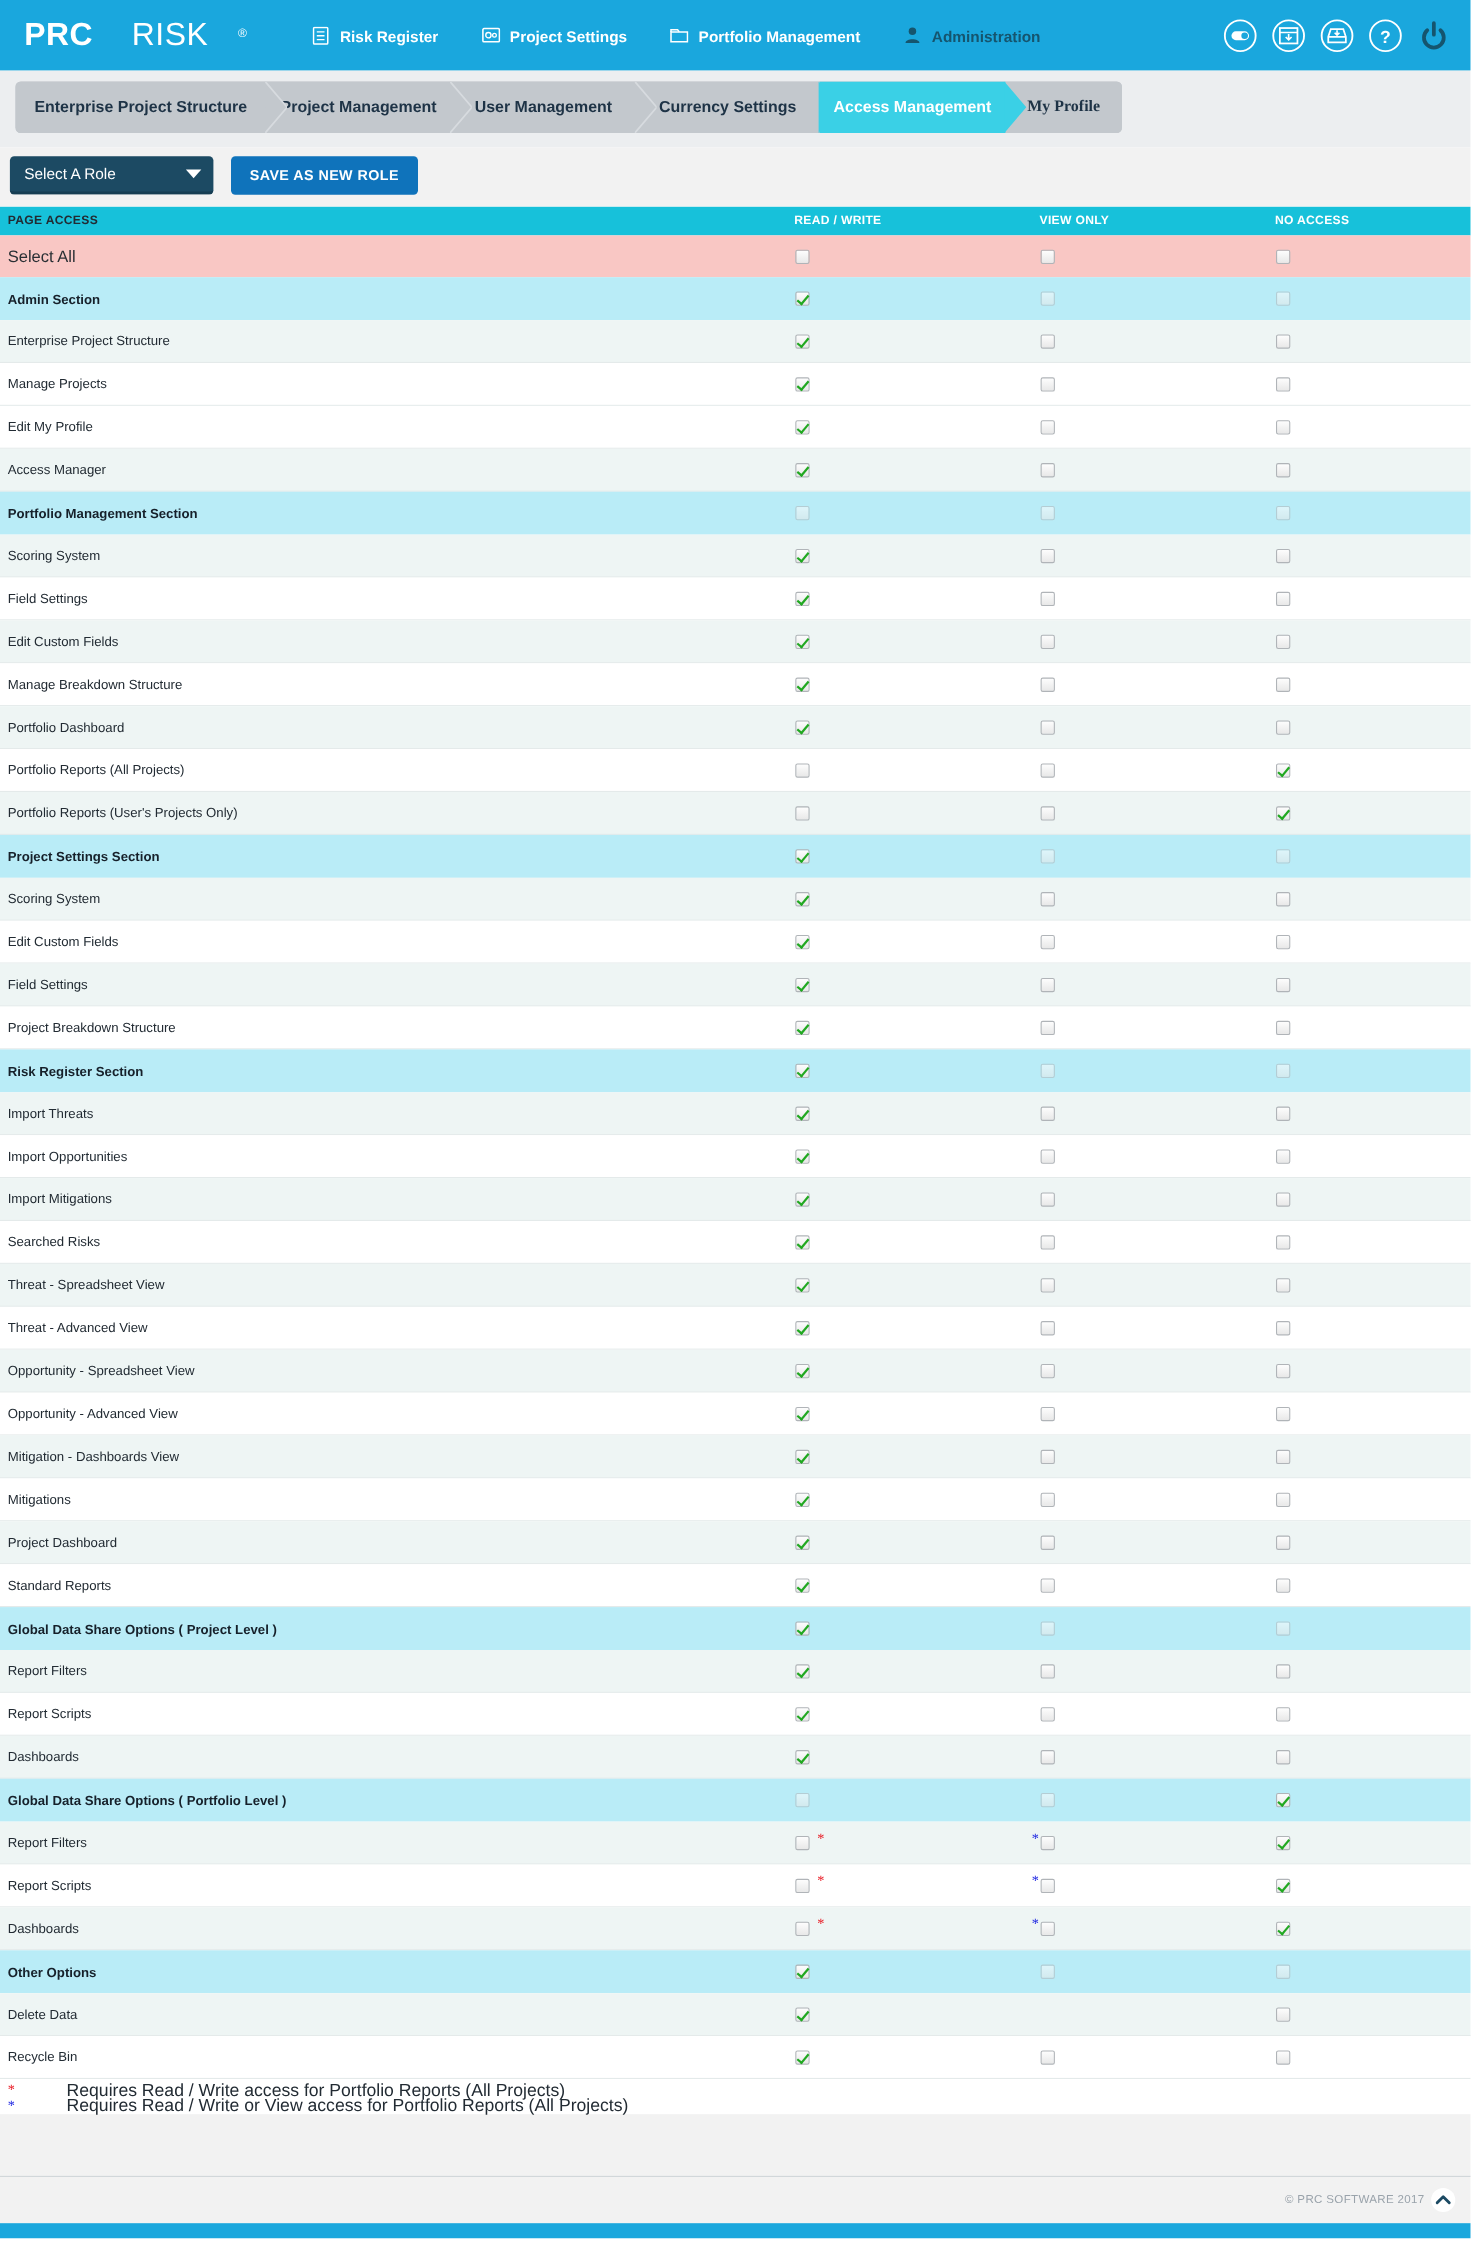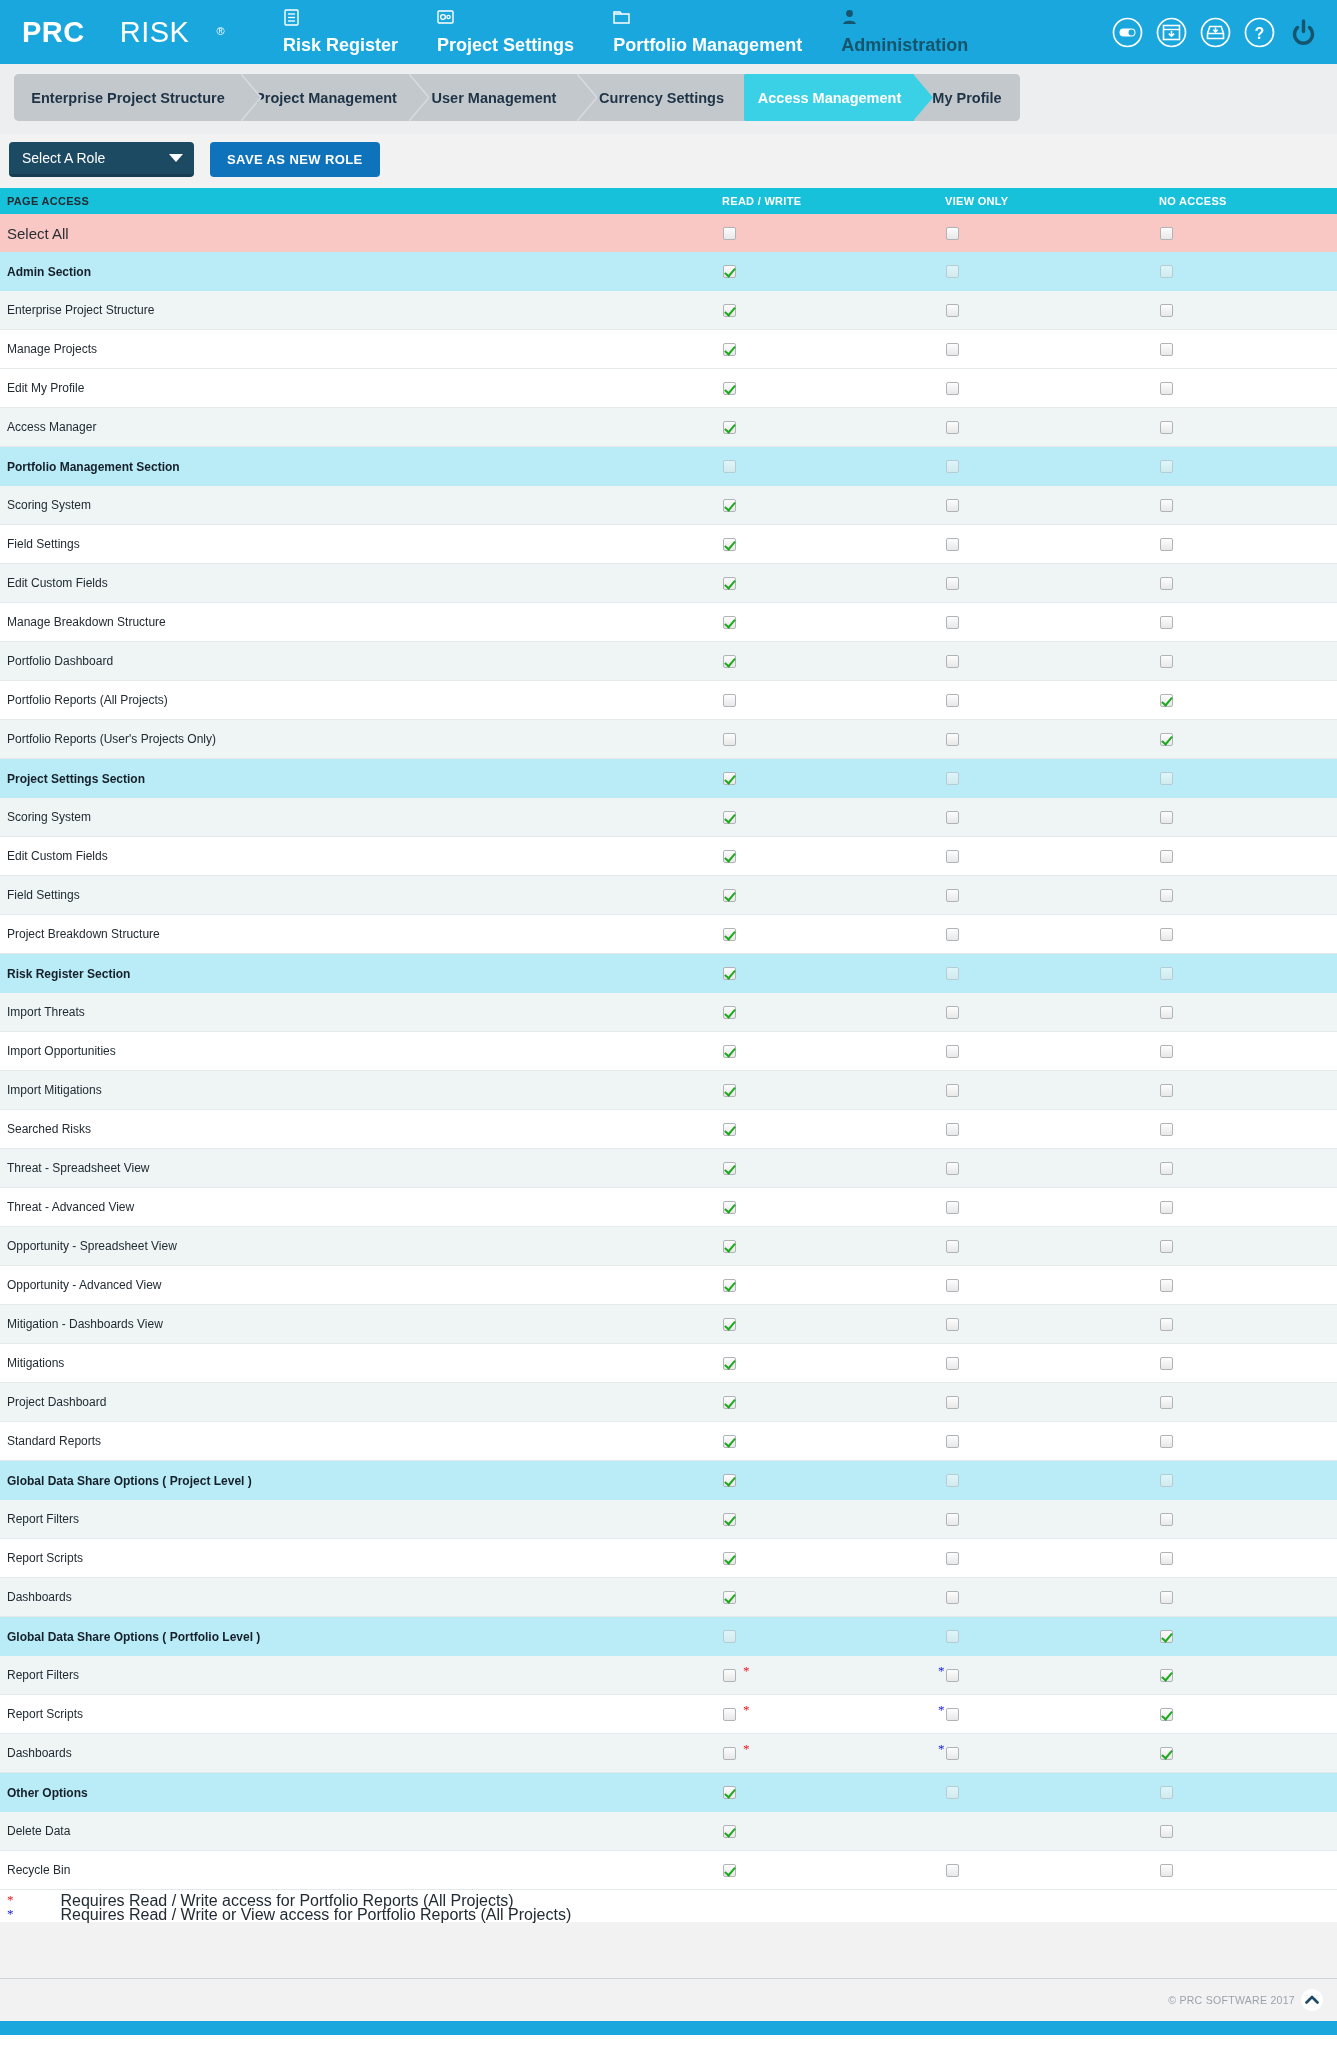--- a/index.html
+++ b/index.html
@@ -26,23 +26,23 @@
     letter-spacing: .5px;
     margin-right: 58px;
     gap: 26px;
   }
   .brand .b1 { font-size: 29px; font-weight: bold; }
   .brand .b2 { font-size: 29px; font-weight: 300; margin-left: 9px; }
   .brand .reg { font-size: 11px; vertical-align: super; margin-left: 1px; position: relative; top: -12px; }
 
   .navitems { display: flex; align-items: center; gap: 39px; }
   .navitem {
-    display: flex; align-items: flex-start; gap: 9px;
-    color: #ffffff; font-size: 18px; font-weight: bold;
-    cursor: pointer; white-space: nowrap; flex-direction: column;
+    display: flex; align-items: flex-end; gap: 9px;
+    color: #ffffff; font-size: 14px; font-weight: bold;
+    cursor: pointer; white-space: nowrap;
   }
   .navitem.active { color: #15556e; }
   .navitem .nicon { display: inline-flex; width: 17px; height: 17px; align-items: center; justify-content: center; }
   .navitem .nicon svg { display: block; }
 
   .topright {
     position: absolute; right: 18px; top: 0; height: 64px;
     display: flex; align-items: center; gap: 13px;
   }
   .ricon { width: 31px; height: 31px; display: flex; align-items: center; justify-content: center; cursor: pointer; }
@@ -73,21 +73,21 @@
   .crumb .arrowsep {
     position: absolute; right: -19px; top: 0; bottom: 0; width: 20px; z-index: 2;
   }
   .crumb .arrowsep svg { display: block; height: 100%; width: 20px; }
   .crumb.active { background: #3ad0e6; color: #ffffff; z-index: 3; }
   .crumb.c0 { width: 228px; }
   .crumb.c1 { width: 168px; }
   .crumb.c2 { width: 168px; }
   .crumb.c3 { width: 167px; }
   .crumb.c4 { width: 169px; }
-  .crumb.c5 { width: 106px; }
+  .crumb.c5 { width: 106px; font-family: Liberation Serif, serif; }
 
   
   .toolbar {
     padding: 8px 0 11px 9px;
     display: flex; align-items: center; gap: 16px;
     background: #f2f2f2;
   }
   .roleselect {
     width: 185px; height: 35px;
     background: #1c4a63;

